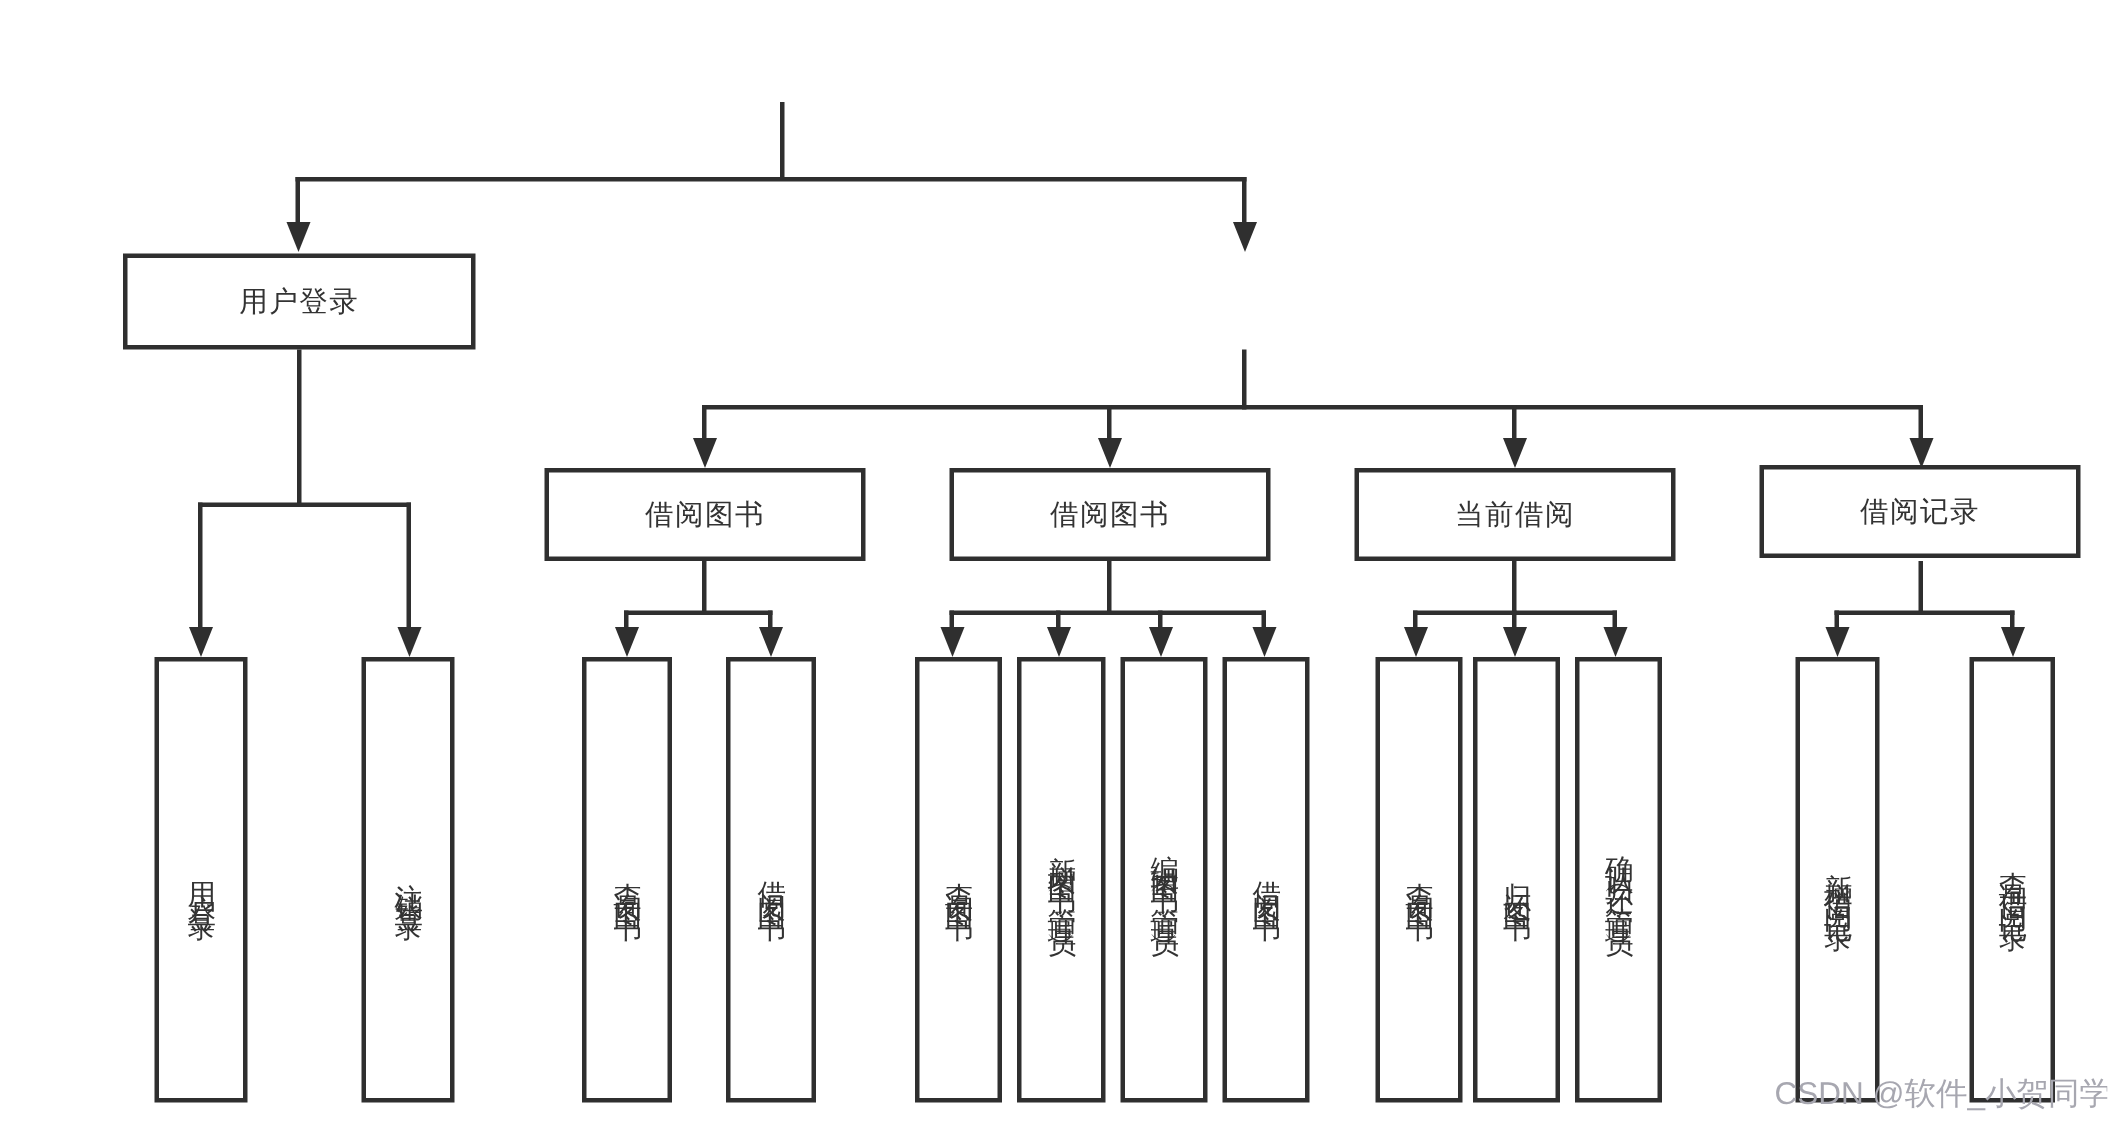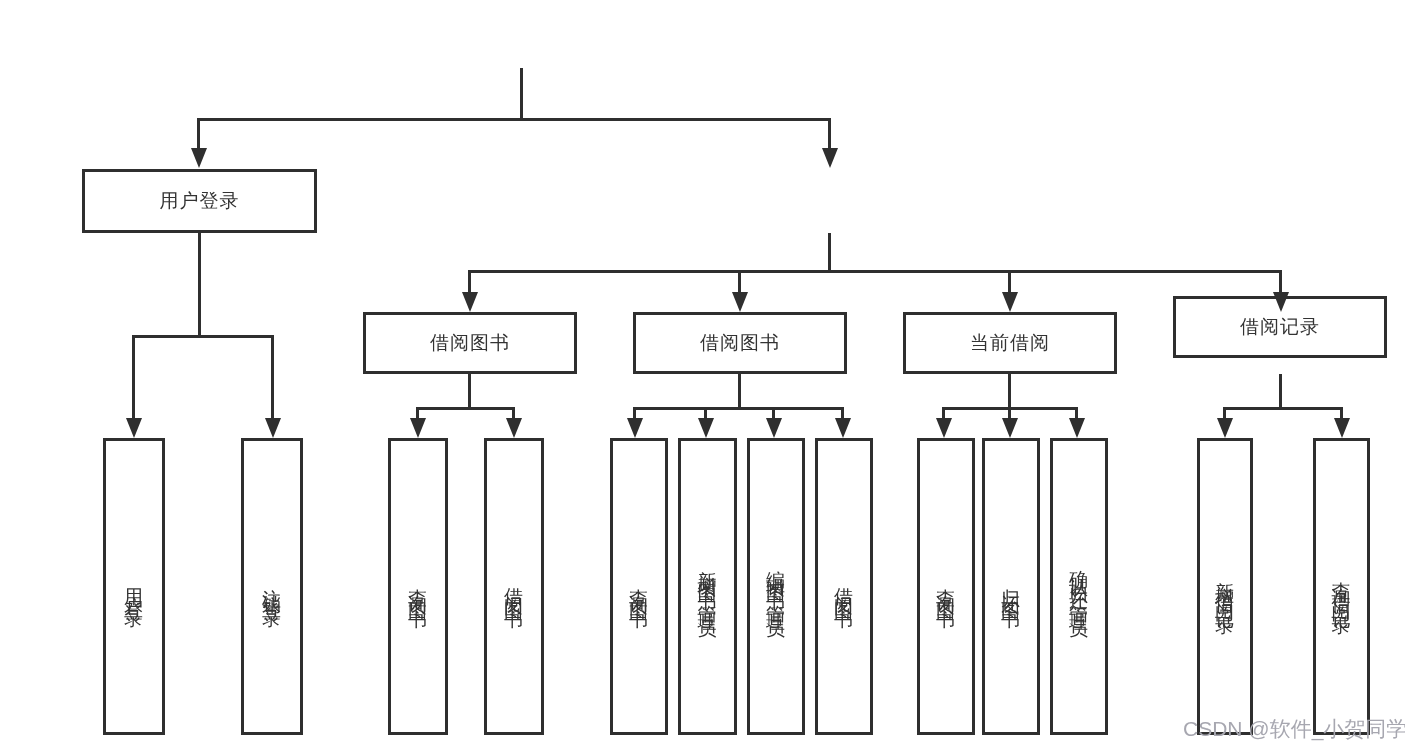--- a/index.html
+++ b/index.html
@@ -67,21 +67,21 @@
 
   <div class="box" style="left:363px; top:312px; width:214px; height:62px;">
     <span class="hlabel">借阅图书</span>
   </div>
   <div class="box" style="left:633px; top:312px; width:214px; height:62px;">
     <span class="hlabel">借阅图书</span>
   </div>
   <div class="box" style="left:903px; top:312px; width:214px; height:62px;">
     <span class="hlabel">当前借阅</span>
   </div>
-  <div class="box" style="left:1173px; top:296px; width:214px; height:62px;">
+  <div class="box" style="left:1173px; top:310px; width:214px; height:62px;">
     <span class="hlabel">借阅记录</span>
   </div>
 
   <div class="box leaf" style="left:103px; width:62px;">
     <span class="vtext">用户登录</span>
   </div>
   <div class="box leaf" style="left:241px; width:62px;">
     <span class="vtext">注销登录</span>
   </div>
 

